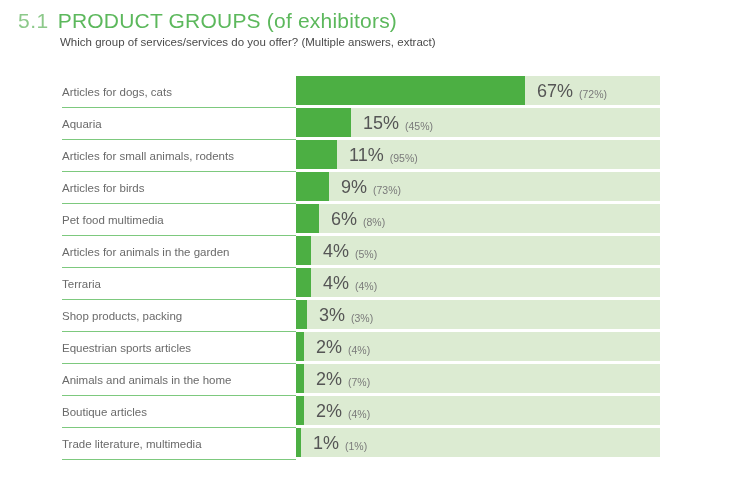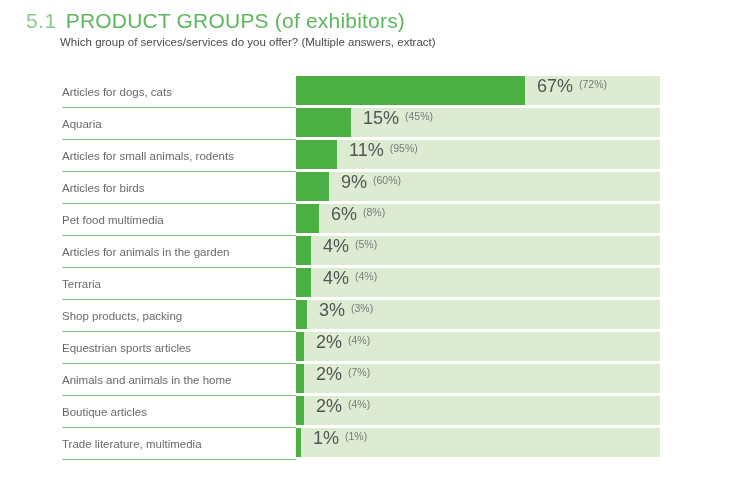--- a/index.html
+++ b/index.html
@@ -21,21 +21,21 @@
 
   
   .header {
     position: absolute;
     left: 0;
     top: 0;
     width: 740px;
   }
   .title-row {
     position: absolute;
-    left: 26px;
+    left: 18px;
     top: 9px;
     white-space: nowrap;
     text-align: center;
   }
   .title-number {
     font-size: 21px;
     color: #8CC98A;
     letter-spacing: 0.5px;
   }
   .title-text {
@@ -94,20 +94,21 @@
     left: 0;
     top: 0;
     height: 29px;
     background: #4CAF43;
   }
   .value-wrap {
     position: absolute;
     top: 0;
     height: 31px;
     display: flex;
+    align-items: center;
     white-space: nowrap;
   }
   .value-main {
     font-size: 18px;
     color: #555555;
   }
   .value-sub {
     font-size: 10.5px;
     color: #7a7a7a;
     margin-left: 6px;
@@ -165,21 +166,21 @@
         </div>
       </div>
       <div class="row">
         <div class="label-cell">
           <span class="row-label">Articles for birds</span>
         </div>
         <div class="track">
           <div class="bar" style="width: 33px;"></div>
           <div class="value-wrap" style="left: 45px;">
             <span class="value-main">9%</span>
-            <span class="value-sub">(60%)</span>
+            <span class="value-sub">(73%)</span>
           </div>
         </div>
       </div>
       <div class="row">
         <div class="label-cell">
           <span class="row-label">Pet food multimedia</span>
         </div>
         <div class="track">
           <div class="bar" style="width: 23px;"></div>
           <div class="value-wrap" style="left: 35px;">

